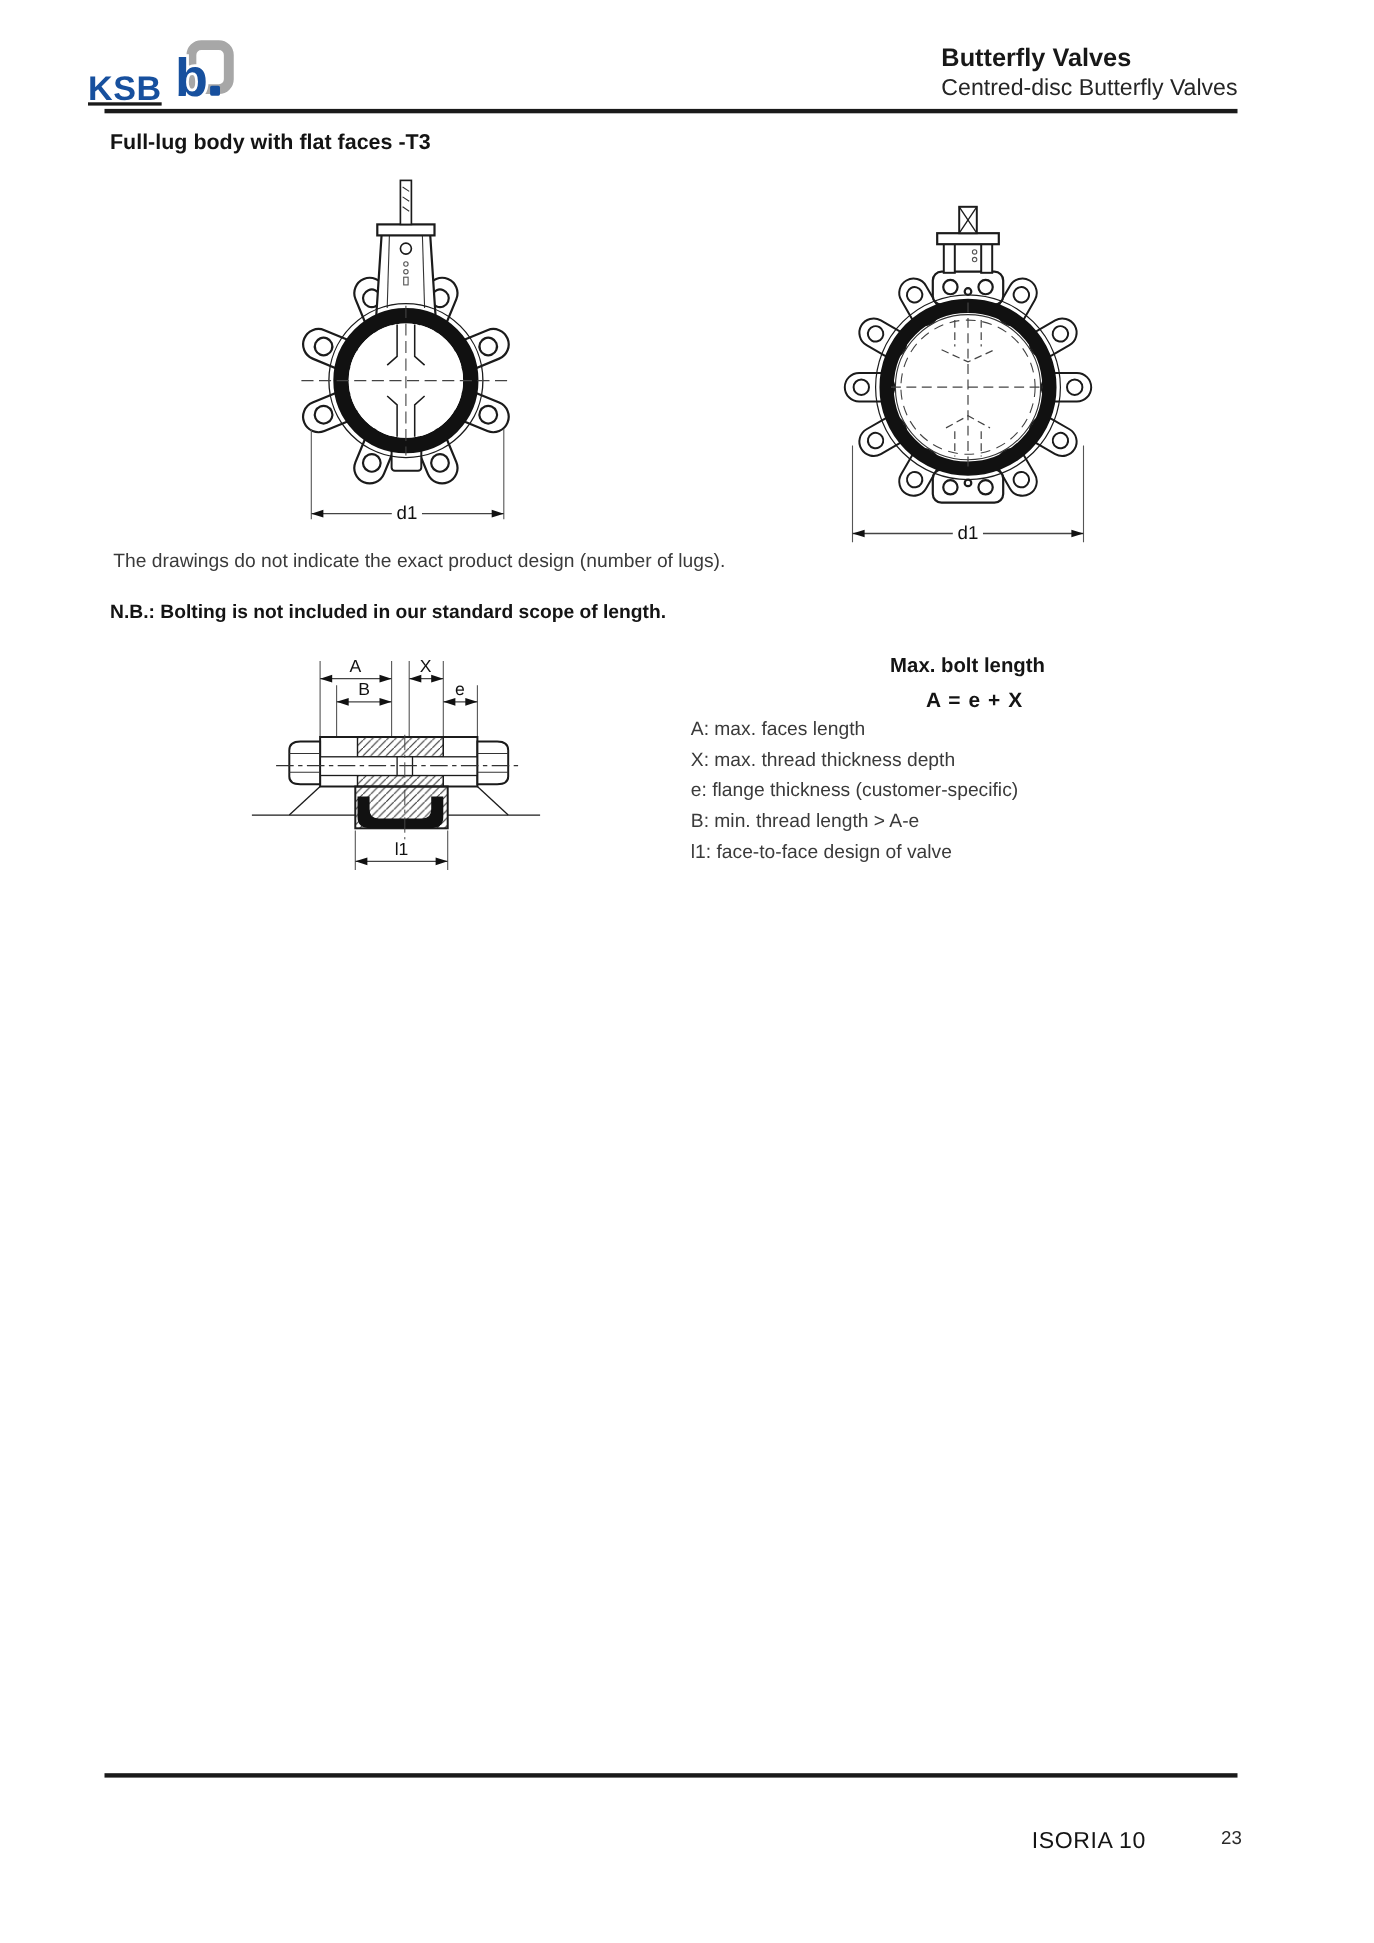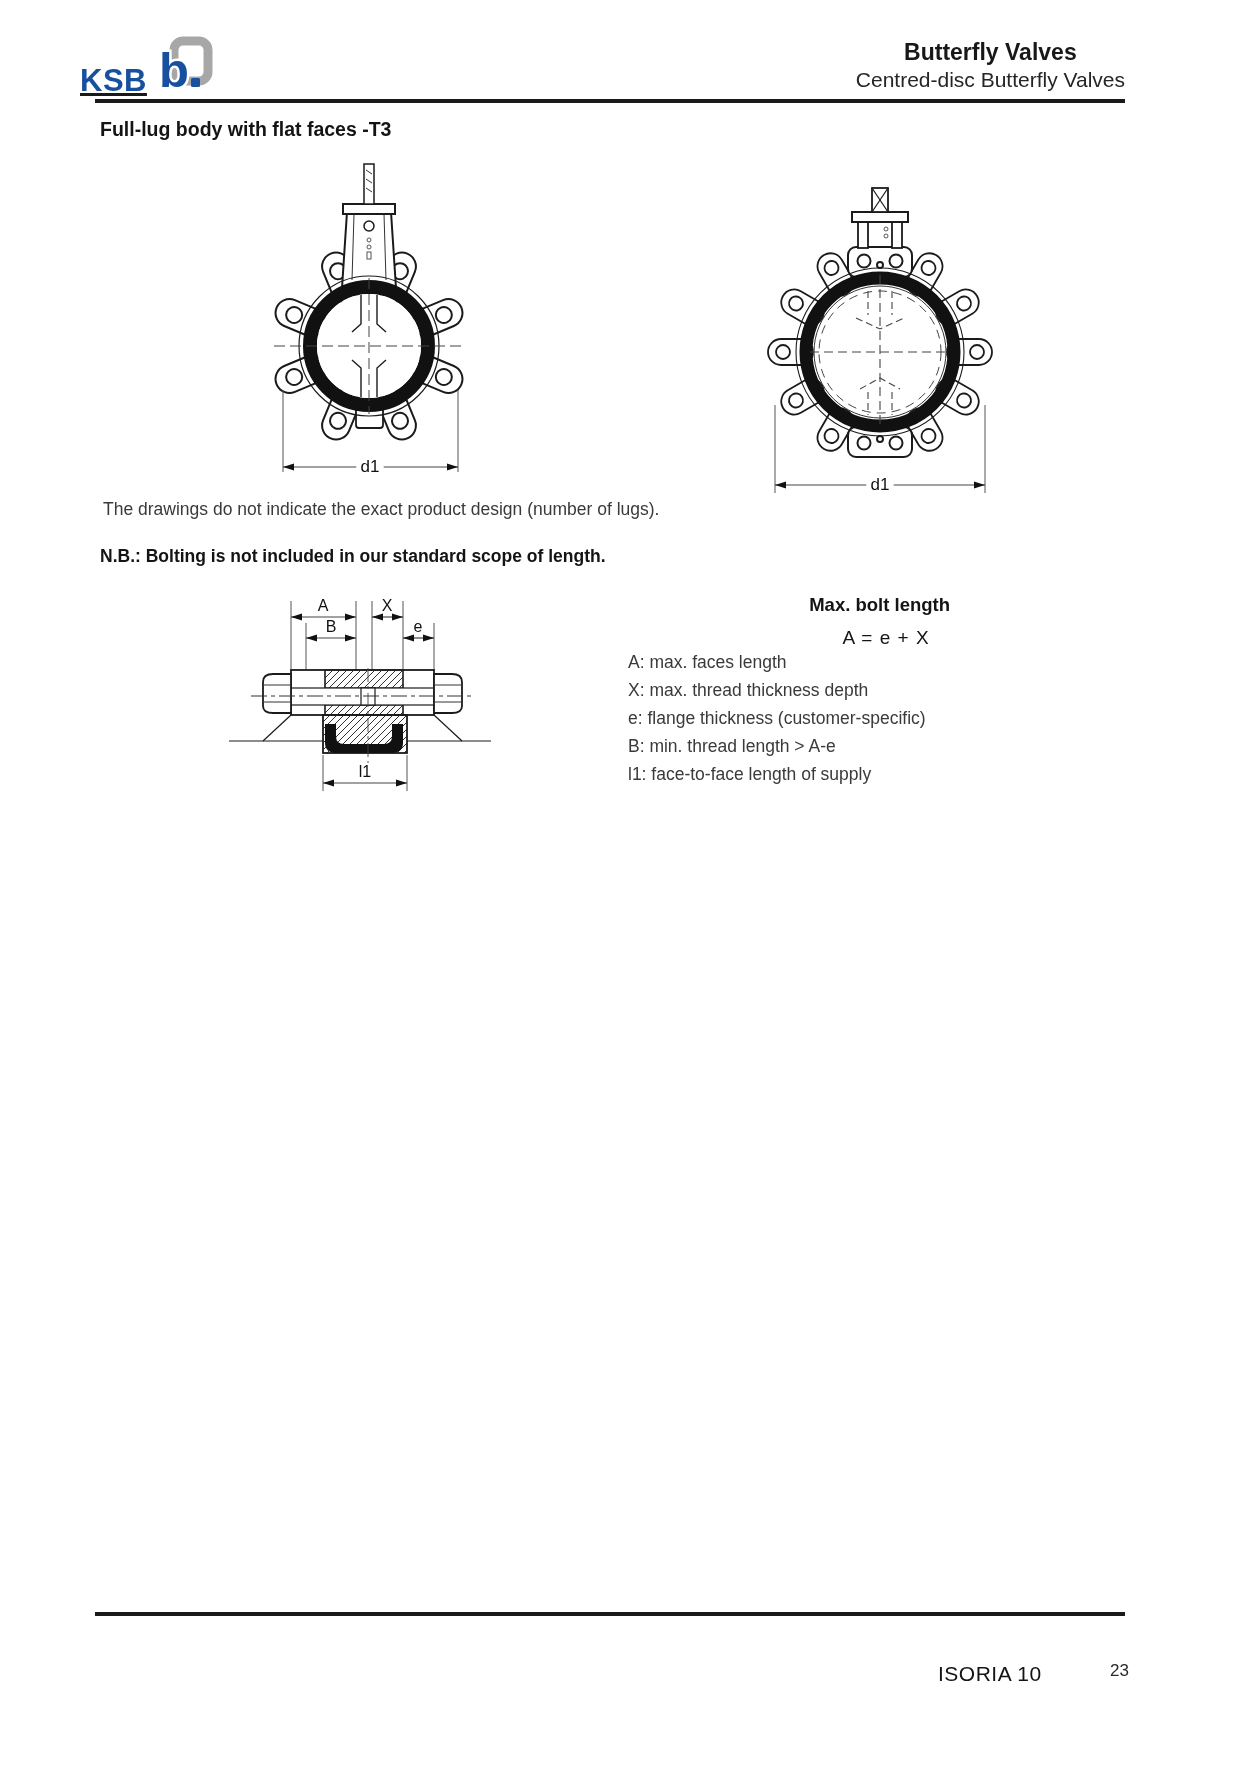--- a/index.html
+++ b/index.html
@@ -5,32 +5,32 @@
   html,body{margin:0;padding:0;}
   body{
     width:1249px;height:1766px;background:#ffffff;position:relative;
     font-family:"Liberation Sans",sans-serif;color:#1a1a1a;overflow:hidden;
   }
   .abs{position:absolute;}
   
   .logo-wrap{left:80px;top:36px;display:flex;align-items:flex-end;text-decoration:underline;}
   .ksb-text{font-size:31px;font-weight:bold;color:#17509e;letter-spacing:.5px;margin-top:24px;line-height:1;}
   .logo-icon{margin-left:10px;}
-  .hdr-right{right:124px;top:38px;text-align:center;line-height:1.25;}
+  .hdr-right{right:124px;top:38px;text-align:left;line-height:1.25;}
   .hdr-title{font-size:23px;font-weight:bold;color:#181818;}
   .hdr-sub{font-size:21px;color:#252525;}
   .rule{left:95px;width:1030px;height:4px;background:#1a1a1a;}
   .rule-top{top:99px;}
   .rule-bottom{top:1612px;}
   
   .section-title{left:100px;top:118px;font-size:19.5px;font-weight:bold;color:#141414;}
   .note{left:103px;top:499px;font-size:17.5px;color:#3a3a3a;}
   .nb{left:100px;top:546px;font-size:17.5px;font-weight:bold;color:#141414;}
   .maxbolt{left:600px;top:594px;width:350px;text-align:right;font-size:18.5px;font-weight:bold;color:#141414;}
-  .formula{left:806px;top:627px;width:160px;text-align:center;font-size:19px;font-weight:normal;color:#141414;letter-spacing:1px;}
+  .formula{left:806px;top:627px;width:160px;text-align:center;font-size:19px;font-weight:bold;color:#141414;letter-spacing:1px;}
   .legend{left:628px;top:652px;font-size:17.5px;color:#3a3a3a;}
   .legend .row{height:28px;line-height:20px;}
   
   .footer-product{left:938px;top:1662px;font-size:21px;font-weight:normal;color:#141414;letter-spacing:.5px;}
   .footer-page{left:1110px;top:1661px;font-size:17px;color:#2a2a2a;}
   svg text{font-family:"Liberation Sans",sans-serif;}
 </style>
 </head>
 <body>
 
@@ -312,18 +312,18 @@
   </g>
 </svg>
 
 <div class="abs maxbolt">Max. bolt length</div>
 <div class="abs formula">A = e + X</div>
 <div class="abs legend">
   <div class="row">A: max. faces length</div>
   <div class="row">X: max. thread thickness depth</div>
   <div class="row">e: flange thickness (customer-specific)</div>
   <div class="row">B: min. thread length &gt; A-e</div>
-  <div class="row">l1: face-to-face length of supply</div>
+  <div class="row">l1: face-to-face design of valve</div>
 </div>
 
 <div class="abs rule rule-bottom"></div>
 <div class="abs footer-product">ISORIA 10</div>
 <div class="abs footer-page">23</div>
 
 </body></html>

